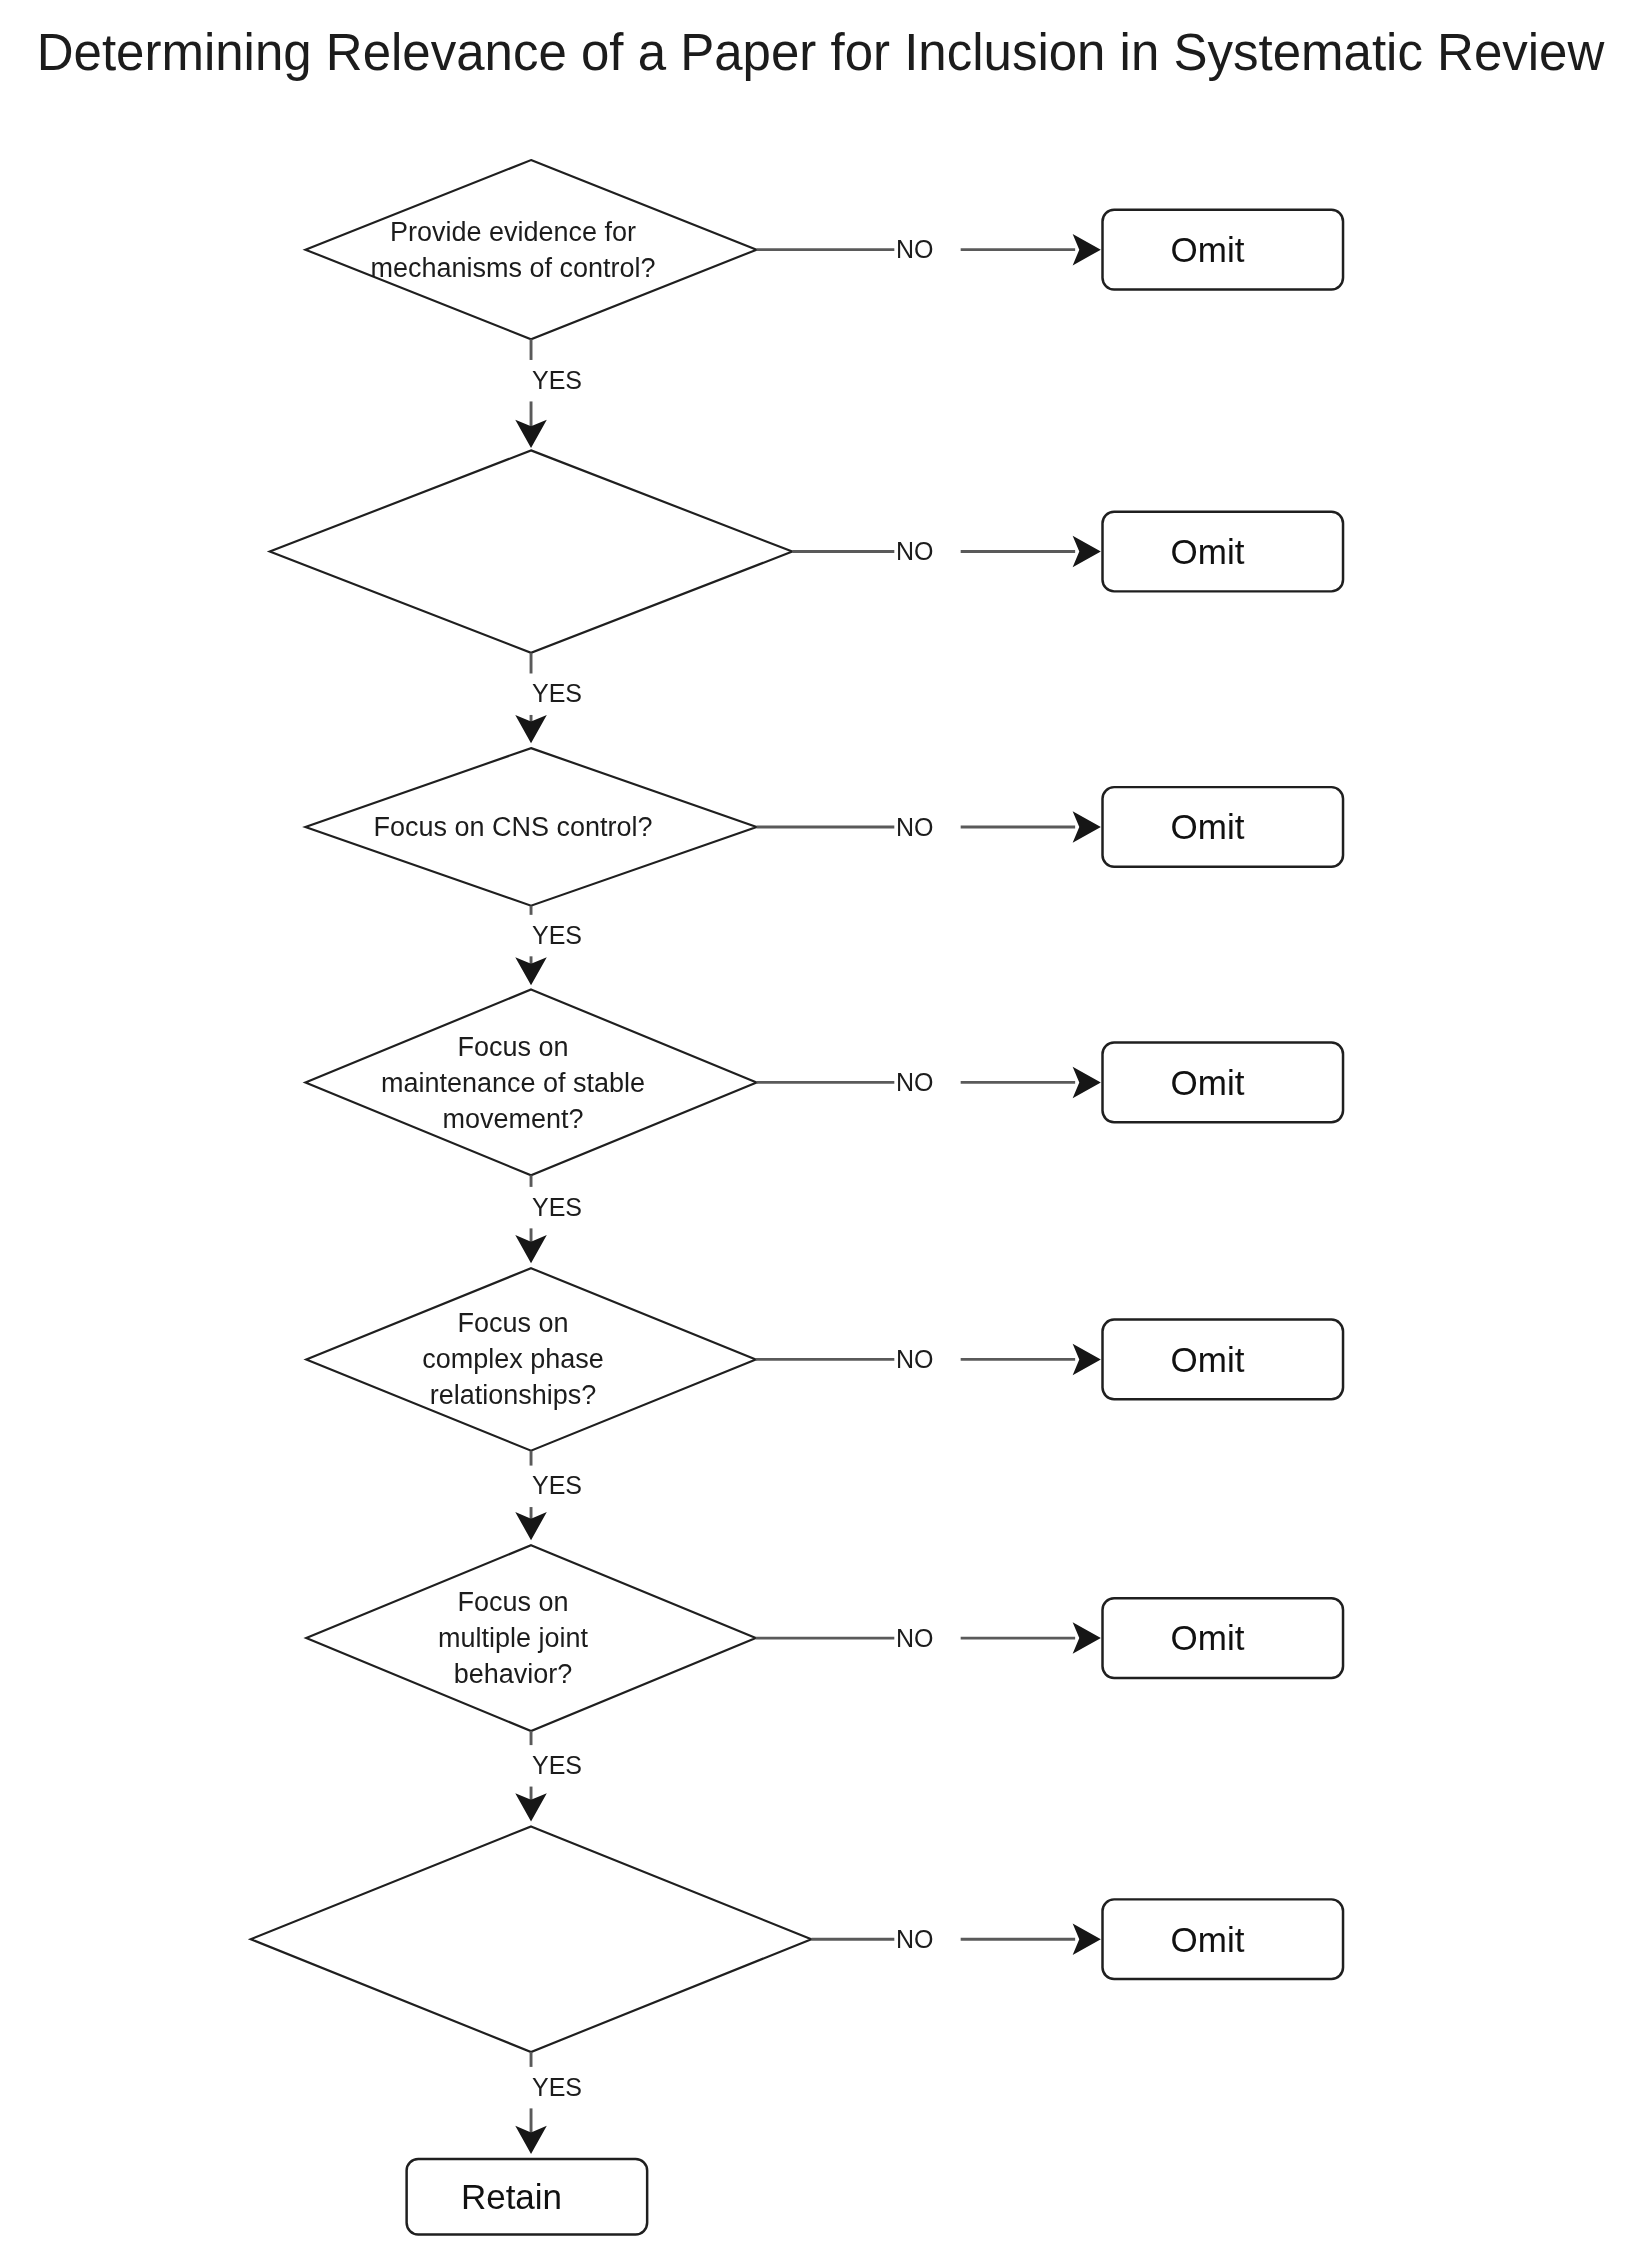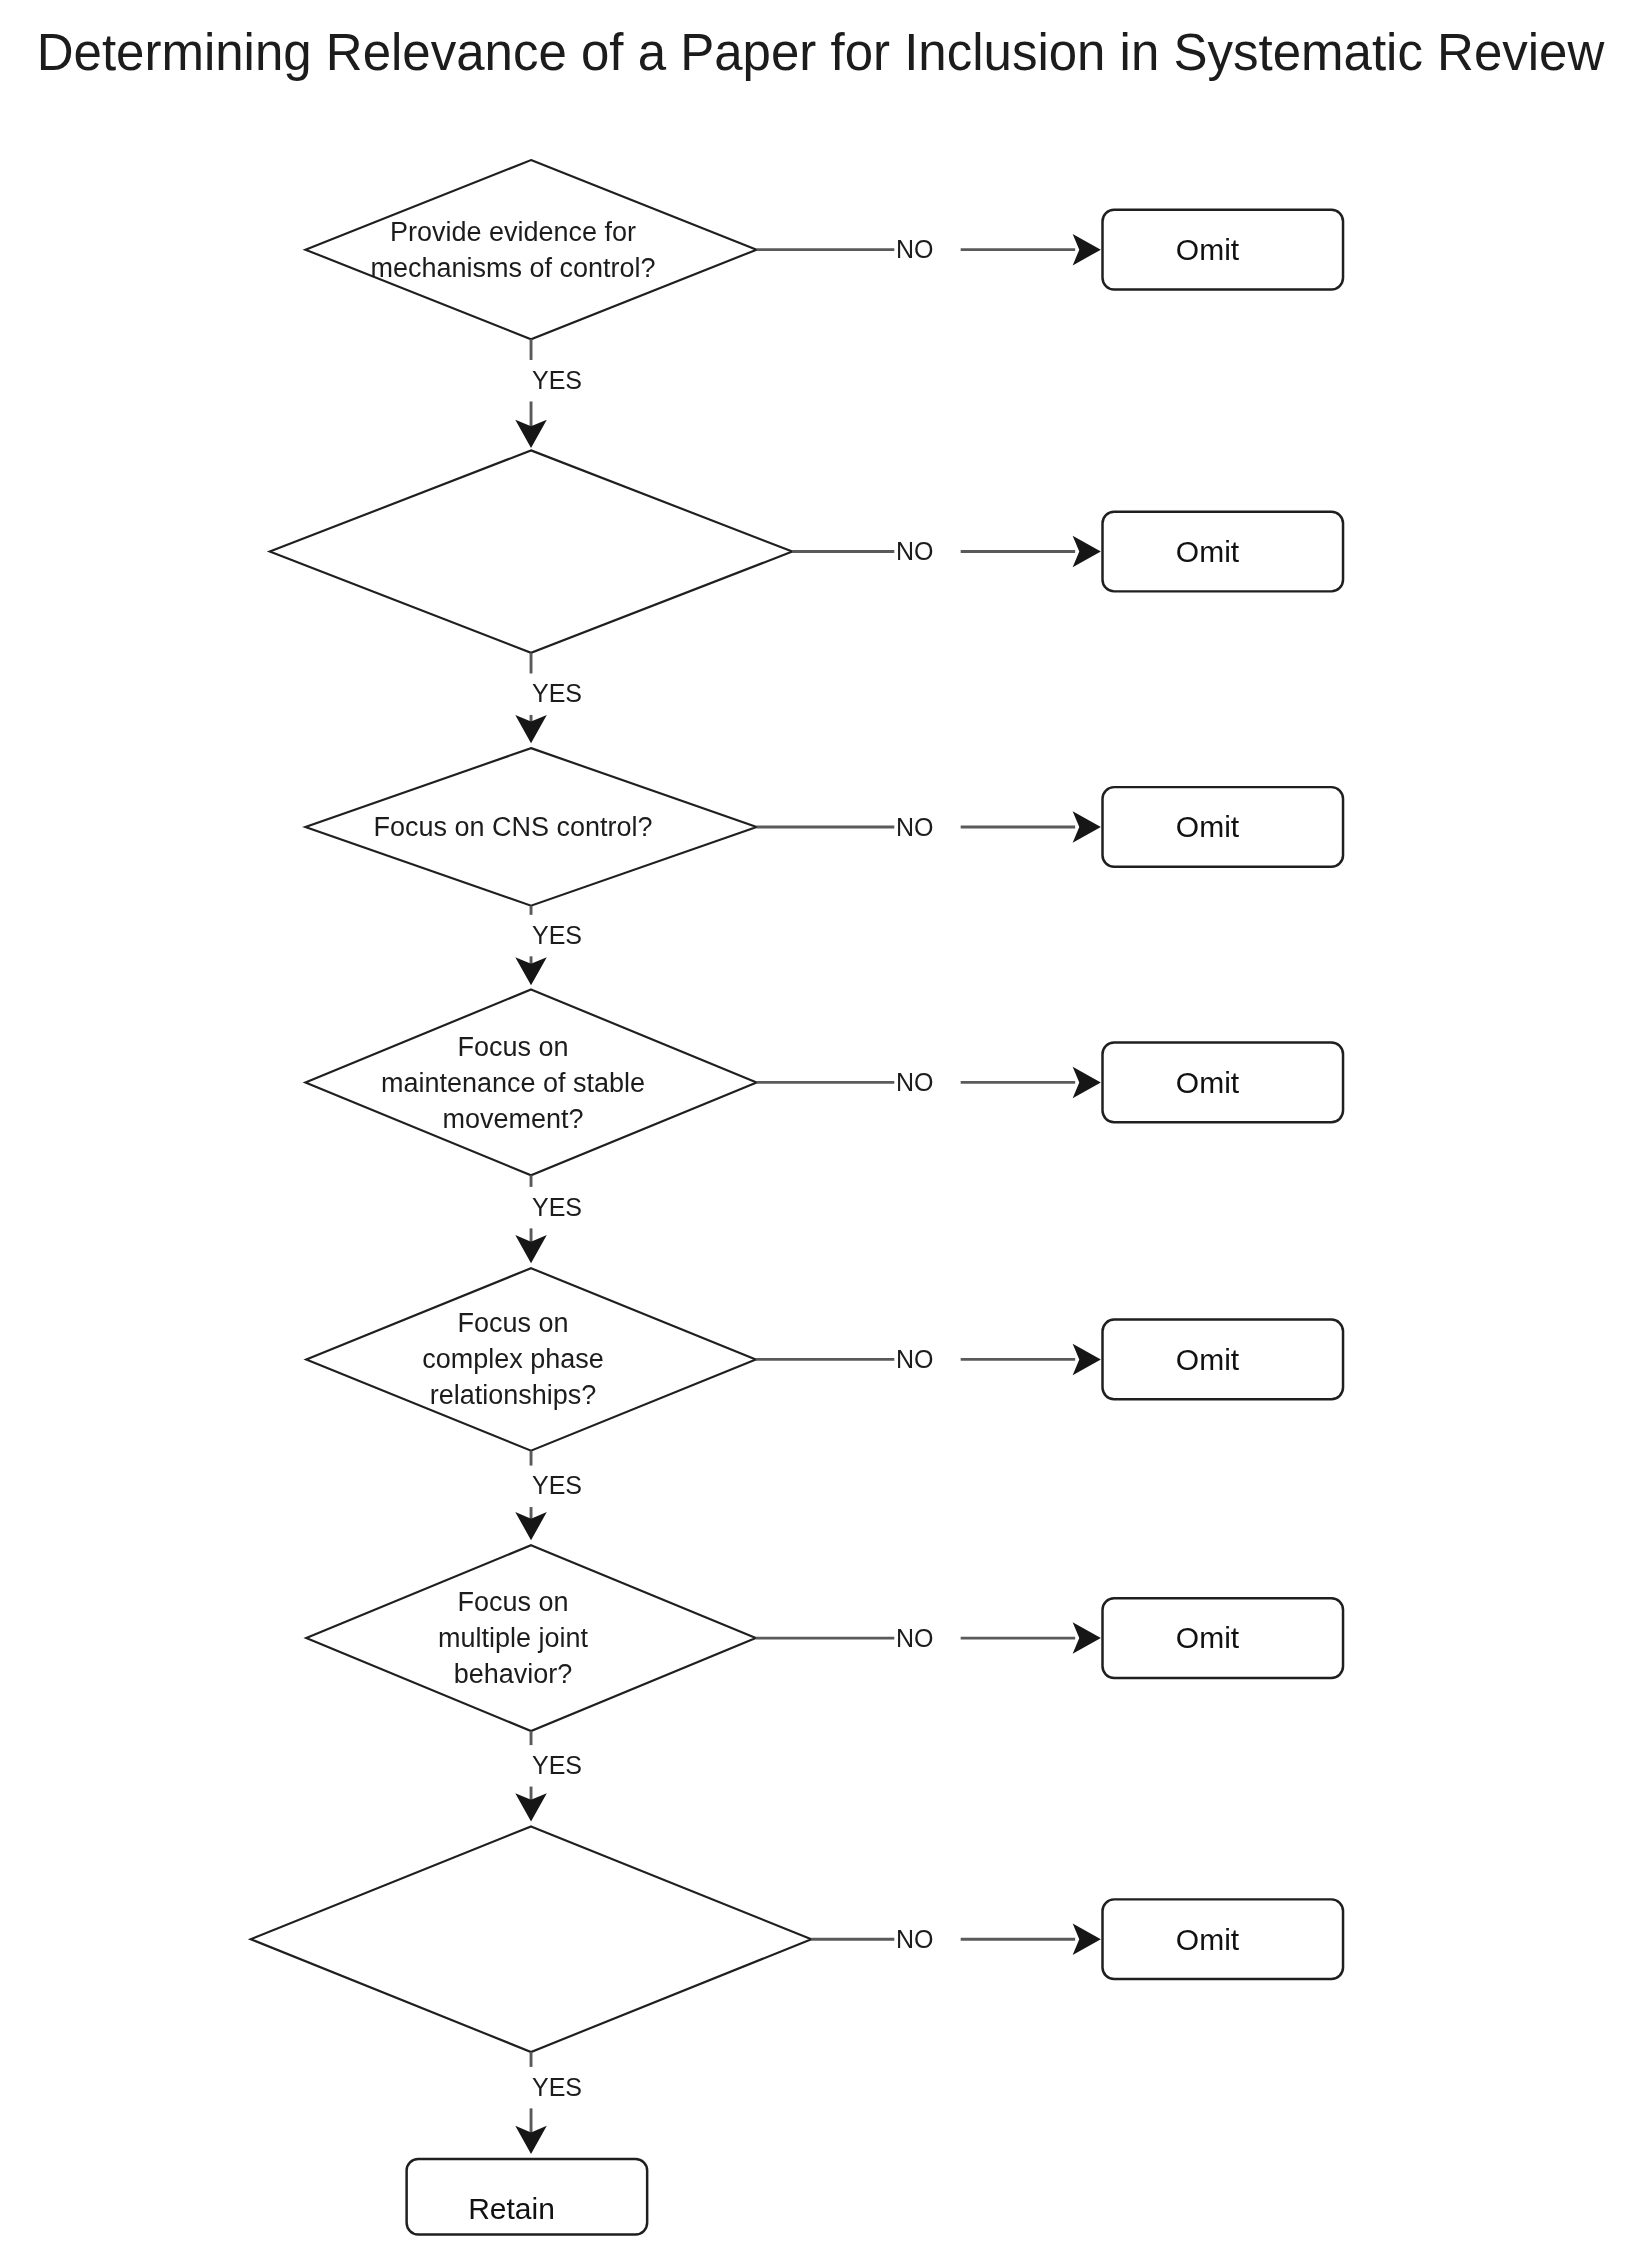--- a/index.html
+++ b/index.html
@@ -12,21 +12,21 @@
   .node-box{fill:#ffffff;stroke:#1f1f1f;stroke-width:3;}
   .conn{stroke:#5a5a5a;stroke-width:3.5;fill:none;}
   .arrow{fill:#161616;stroke:none;}
   .q{position:absolute;left:264px;width:498px;display:flex;align-items:center;justify-content:center;
      text-align:center;white-space:pre-line;font-size:27px;line-height:36px;color:#1c1c1c;}
   .no-lbl{position:absolute;left:896px;width:63px;height:36px;line-height:36px;text-align:left;
      font-size:25px;color:#1c1c1c;}
   .yes-lbl{position:absolute;left:507px;width:100px;height:36px;line-height:36px;text-align:center;
      font-size:25px;color:#1c1c1c;}
   .term{position:absolute;width:211px;display:flex;align-items:center;justify-content:center;
-     font-size:30px;color:#111111;}
+     font-size:35px;color:#111111;}
 </style>
 </head>
 <body>
 
 <div id="page">
 
   <div id="title">Determining Relevance of a Paper for Inclusion in Systematic Review</div>
 
   <svg id="chart-svg" width="1641" height="2261" viewBox="0 0 1978 2726">
 
@@ -126,16 +126,16 @@
   <div class="yes-lbl" style="top:2069px;">YES</div>
 
   <div class="term" style="left:1102px;top:210px;height:80px;">Omit</div>
   <div class="term" style="left:1102px;top:512px;height:80px;">Omit</div>
   <div class="term" style="left:1102px;top:787px;height:80px;">Omit</div>
   <div class="term" style="left:1102px;top:1043px;height:80px;">Omit</div>
   <div class="term" style="left:1102px;top:1320px;height:80px;">Omit</div>
   <div class="term" style="left:1102px;top:1598px;height:80px;">Omit</div>
   <div class="term" style="left:1102px;top:1900px;height:80px;">Omit</div>
 
-  <div class="term" style="left:406px;top:2159px;height:75px;margin-top:12px;">Retain</div>
+  <div class="term" style="left:406px;top:2159px;height:75px;">Retain</div>
 
 </div>
 
 
 </body></html>

